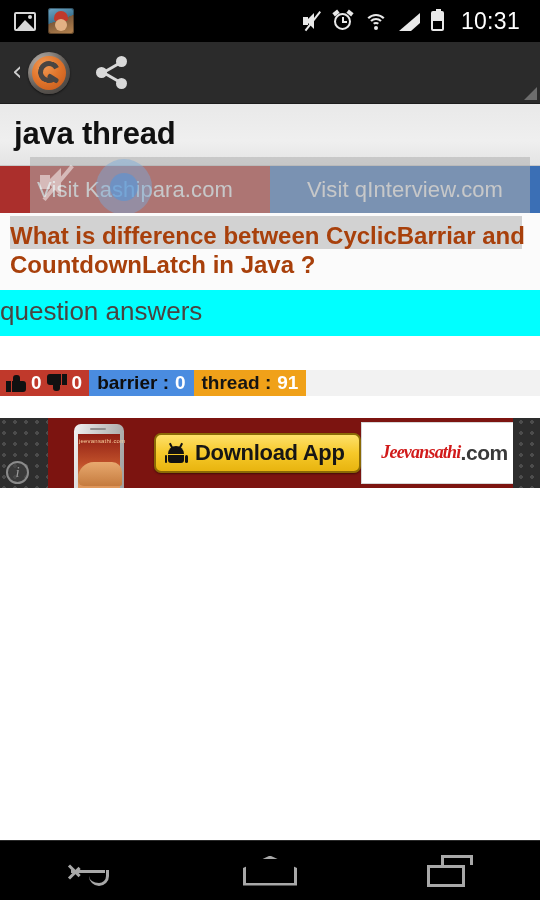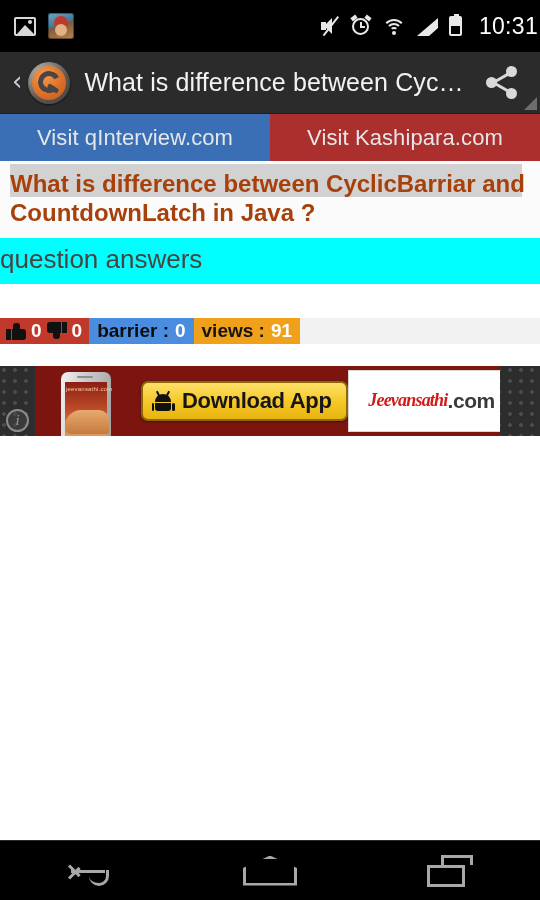--- a/index.html
+++ b/index.html
@@ -6,22 +6,22 @@
   html, body {
     width:540px; height:900px;
     background:#ffffff;
     font-family:"Liberation Sans", sans-serif;
     overflow:hidden;
   }
   .phone { position:relative; width:540px; height:900px; background:#fff; }
 
   
   .statusbar {
-    height:52px; background:#000; display:flex; align-items:center;
-    padding:0 2px 0 14px; position:relative;
+    height:42px; background:#000; display:flex; align-items:center;
+    padding:0 20px 0 14px; position:relative;
   }
   .sb-left { display:flex; align-items:center; gap:12px; }
   .sb-right { margin-left:auto; display:flex; align-items:center; gap:11px; }
   .sb-time { color:#fff; font-size:23px; letter-spacing:.3px; margin-left:6px; }
 
   .ic-gallery { width:22px; height:19px; border:2px solid #d8d8d8; border-radius:2px;
     position:relative; overflow:hidden; background:#000; }
   .ic-gallery:after { content:""; position:absolute; left:1px; bottom:0; width:0; height:0;
     border-left:8px solid transparent; border-right:9px solid transparent; border-bottom:9px solid #d8d8d8; }
   .ic-gallery:before { content:""; position:absolute; right:2px; top:1px; width:4px; height:4px;
@@ -188,21 +188,21 @@
       #2d2d2d;
     display:flex; align-items:center;
   }
   .ad-info {
     position:absolute; left:6px; bottom:4px; width:23px; height:23px; border-radius:50%;
     border:2px solid #8b8b8b; color:#9a9a9a; font-size:15px; font-style:italic;
     display:flex; align-items:center; justify-content:center; background:rgba(70,70,70,.55);
     font-family:"Liberation Serif", serif;
   }
   .ad-banner {
-    position:absolute; left:35px; top:0; width:465px; height:70px;
+    position:absolute; left:48px; top:0; width:465px; height:70px;
     background:#7c1410; display:flex; align-items:center; overflow:hidden;
   }
   .ad-phone { width:58px; height:66px; margin-left:22px; position:relative; flex:0 0 auto; }
   .ad-phone .body { position:absolute; left:4px; top:4px; width:50px; height:68px;
     background:linear-gradient(100deg,#f2f2f2,#c9c9c9 45%,#9e9e9e); border-radius:7px 7px 0 0; }
   .ad-phone .screen { position:absolute; left:8px; top:14px; width:42px; height:54px;
     background:linear-gradient(#8e1d14,#c0502a 55%,#e09a5e); }
   .ad-phone .scr-text { position:absolute; left:9px; top:18px; width:40px; font-size:6px;
     color:#f7cf9c; letter-spacing:.2px; }
   .ad-phone .spk { position:absolute; left:20px; top:8px; width:16px; height:2px;
@@ -300,37 +300,37 @@
     </div>
   </div>
 
   <div class="actionbar">
     <div class="ab-back">‹</div>
     <div class="ab-logo">
       <span class="ring"></span>
         <span class="q"></span>
         <span class="tail"></span>
     </div>
-    <div class="ab-title">What is difference between Cyc…</div>
     <div class="ab-share">
       <span class="d d1"></span>
         <span class="d d2"></span>
         <span class="d d3"></span>
       <span class="ln l1"></span>
         <span class="ln l2"></span>
     </div>
     <div class="ab-overflow"></div>
   </div>
 
   <div class="content">
 
+    <div class="page-title">java thread</div>
 
     <div class="linkrow">
+      <div class="linkbtn red">Visit Kashipara.com</div>
       <div class="linkbtn blue">Visit qInterview.com</div>
-      <div class="linkbtn red">Visit Kashipara.com</div>
     </div>
 
     <div class="ghost">
       <span class="panel"></span>
       <span class="vol">
           <span class="spk"></span>
           <span class="cone"></span>
           <span class="slash"></span>
         </span>
       <span class="blob"></span>
@@ -358,21 +358,21 @@
             <span class="hand"></span>
             <span class="tip"></span>
         </span>
         <span class="num">0</span>
       </div>
       <div class="stat answers">
         <span>barrier :</span>
         <span class="n" style="margin-left:6px">0</span>
       </div>
       <div class="stat views">
-        <span>views :</span>
+        <span>thread :</span>
         <span class="n" style="margin-left:6px">91</span>
       </div>
       <div class="stats-rest"></div>
     </div>
 
     <div class="ad-wrap">
       <div class="ad-info">i</div>
       <div class="ad-banner">
         <div class="ad-phone">
           <span class="body"></span>

